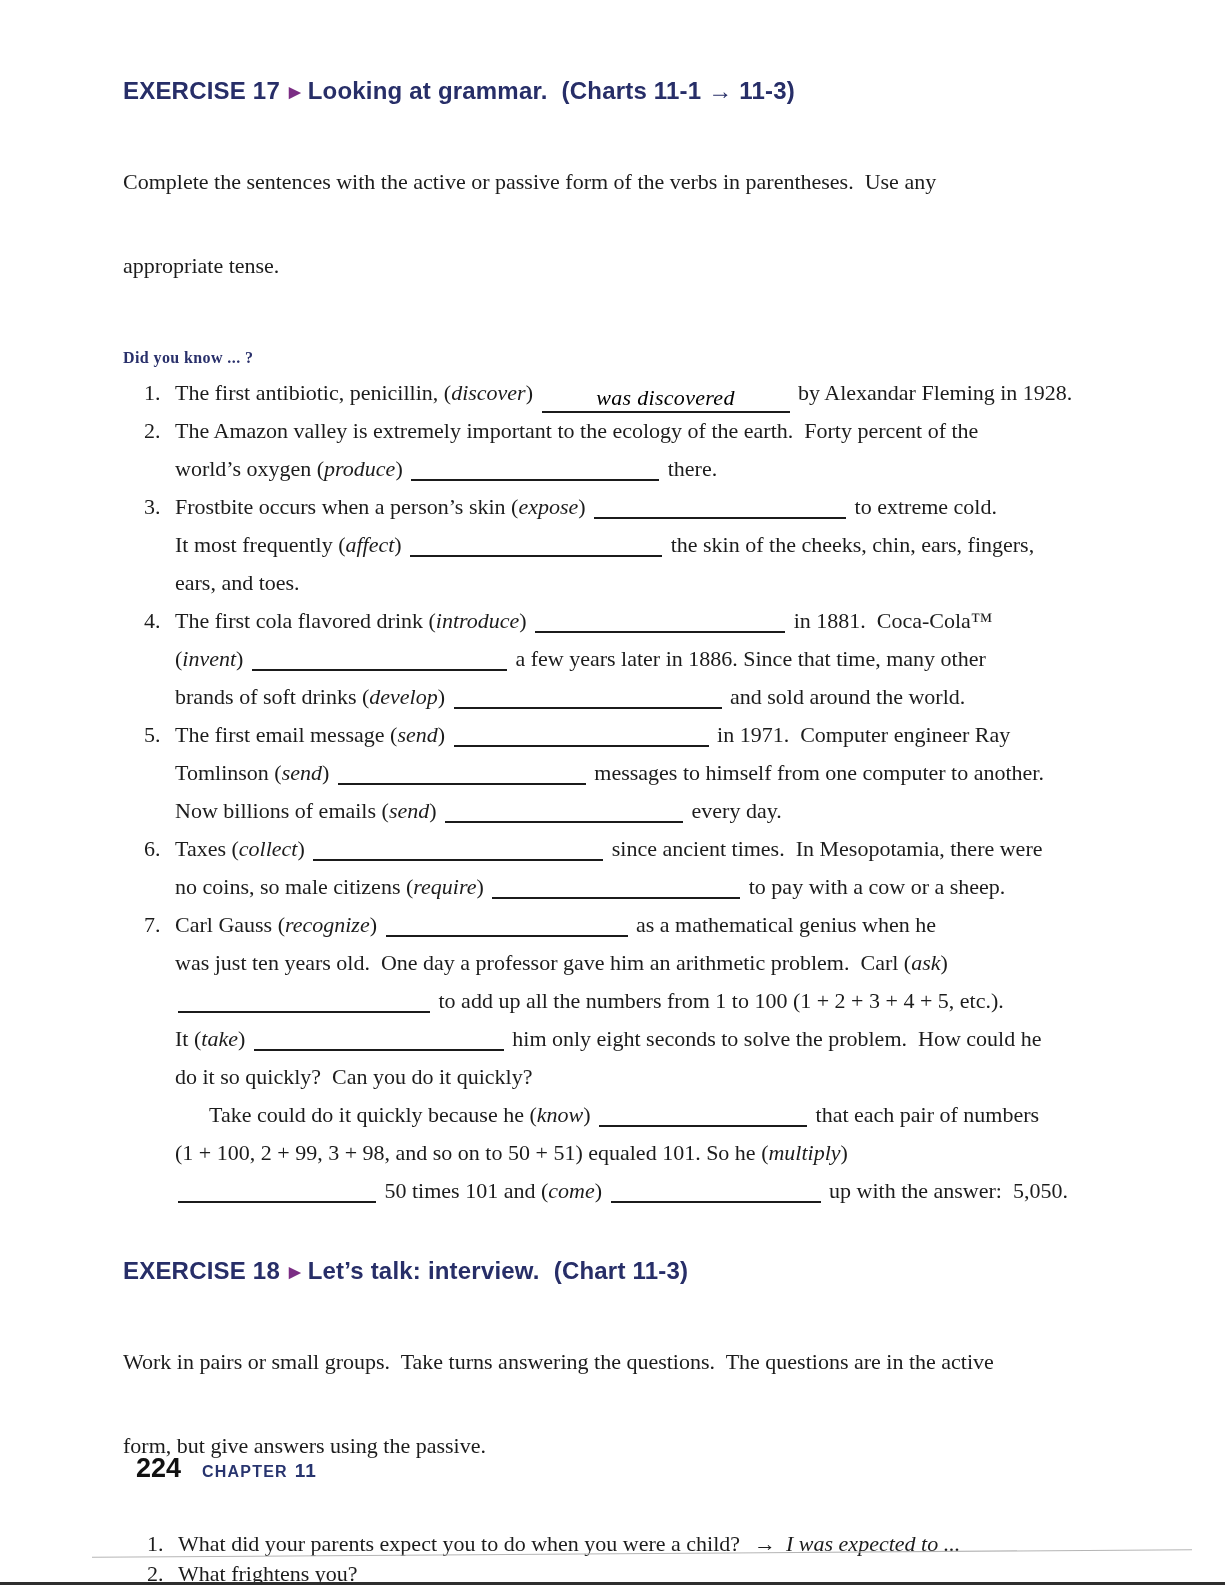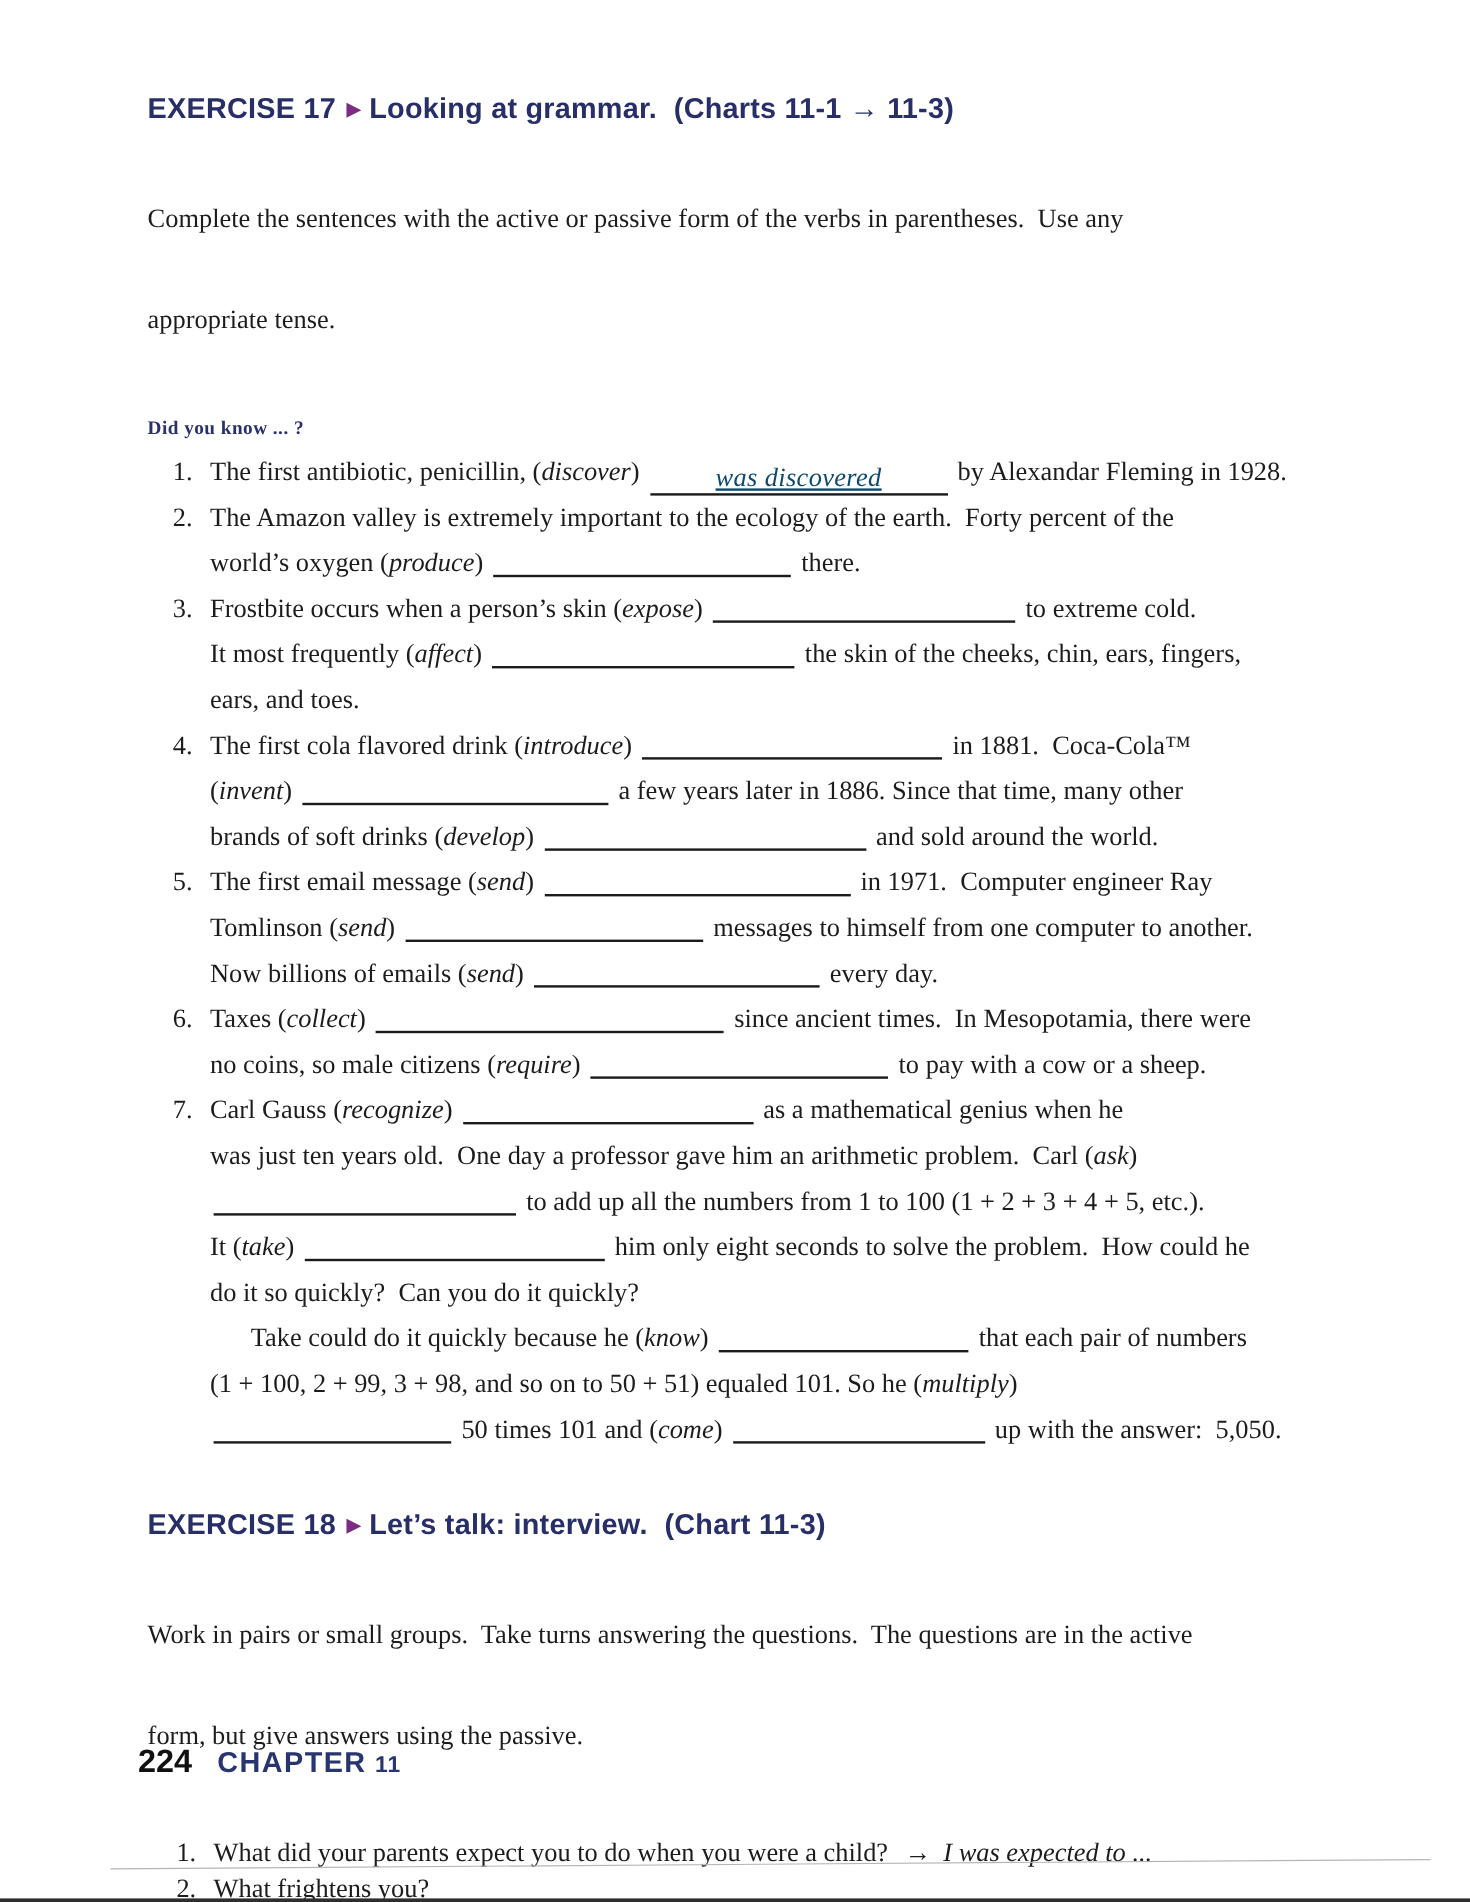--- a/index.html
+++ b/index.html
@@ -66,44 +66,43 @@
     border-bottom:2.2px solid #1b1b1b;
     height:26px;
     line-height:26px;
     text-align:center;
     vertical-align:-5px;
     margin:0 3px;
   }
   .blank .answer{
     font-style:italic;
     font-size:22px;
-    color:#0c4a6e;
+    color:#000000;
     letter-spacing:0.3px;
-    text-decoration:underline;
   }
   .indent{ display:inline-block; }
   
   .ex18-block{ margin-top:46px; }
   .x18-list{ margin-top:13px; font-size:22px; }
   .x18-item{ position:relative; padding-left:55px; height:29.5px; line-height:29.5px; white-space:pre;}
   .x18-item .num{ position:absolute; left:24px; top:0; }
   .x18-item .arr{ padding:0 10px 0 14px; }
   .x18-item .ans{ font-style:italic; }
   
   .footer{
-    position:absolute; left:115px; top:1453px;
+    position:absolute; left:136px; top:1453px;
     font-family:"Liberation Sans", sans-serif;
     display:flex; align-items:baseline;
   }
   .footer .pagenum{
     font-weight:bold; font-size:27px; color:#111;
   }
   .footer .chapter{
     margin-left:21px;
-    font-weight:bold; font-size:24px; color:#28356f;
+    font-weight:bold; font-size:16px; color:#28356f;
     letter-spacing:1.2px;
   }
   .footer .chapnum{
     margin-left:7px;
     font-weight:bold; font-size:19px; color:#28356f;
     letter-spacing:1px;
   }
   
   .scan-line{
     position:absolute;

